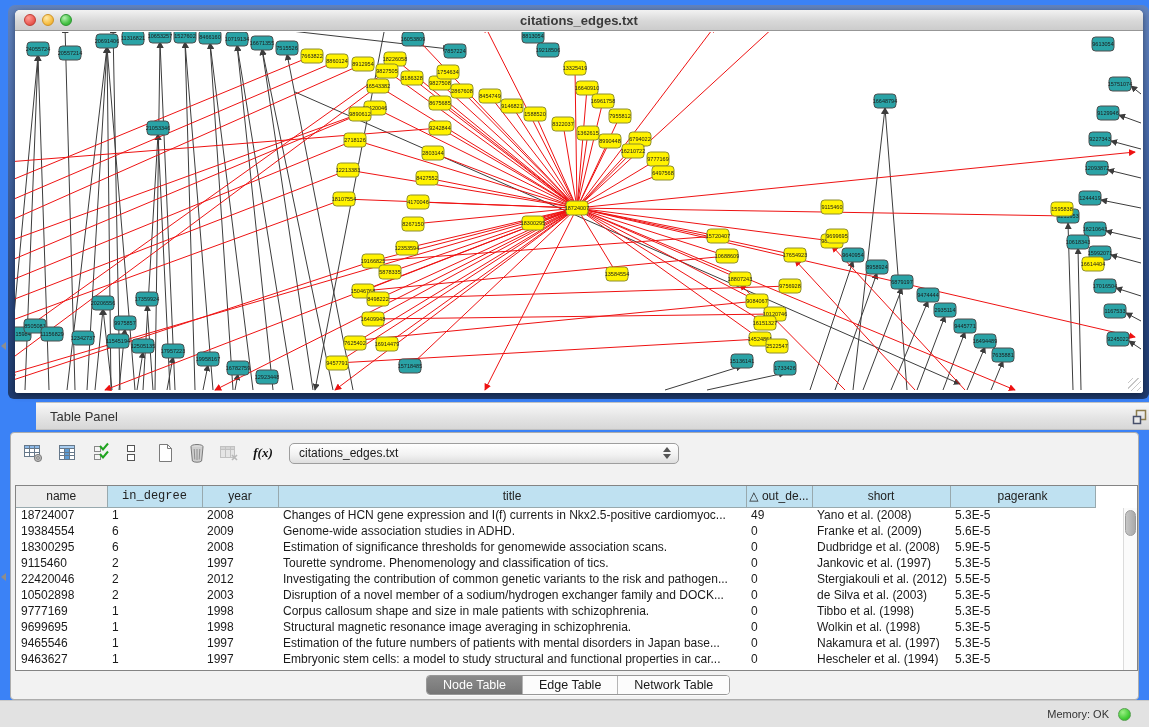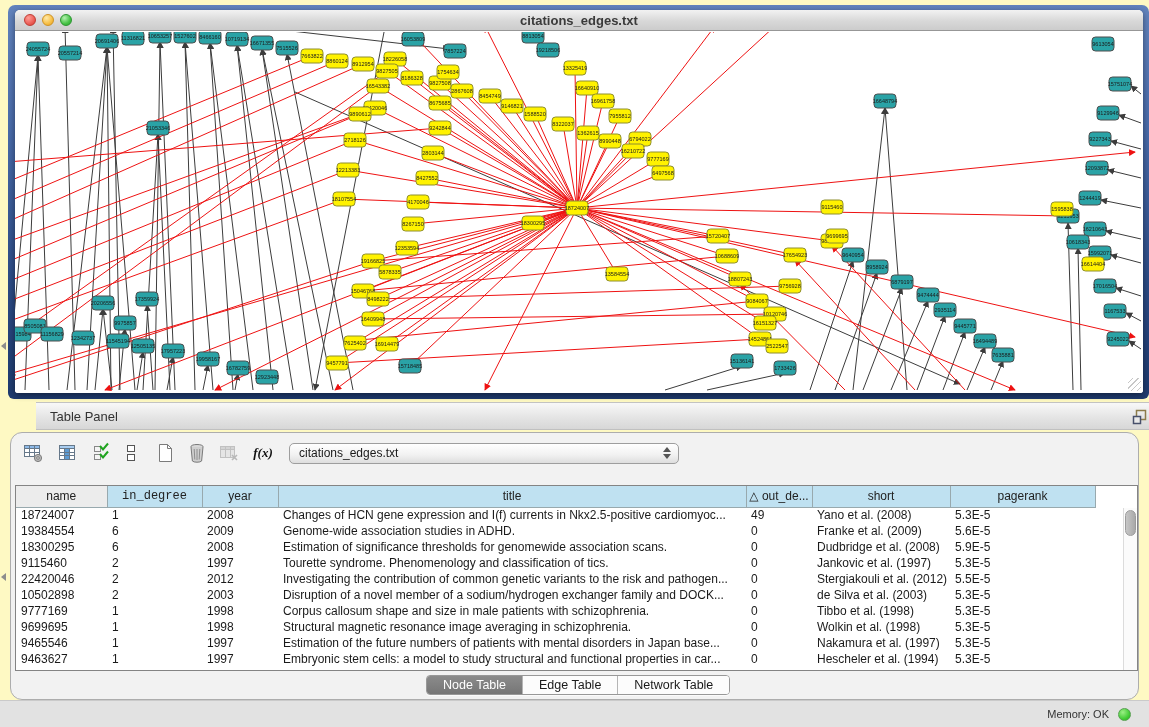--- a/index.html
+++ b/index.html
@@ -1,17 +1,17 @@
 <!DOCTYPE html>
 <html><head>
 <meta charset="utf-8">
 <style>
   * { margin:0; padding:0; box-sizing:border-box; }
   body { font-family:"Liberation Sans", sans-serif; background:#e5e5e5; }
-  #app { position:relative; width:1149px; height:727px; background:#fef9c3; overflow:hidden; }
+  #app { position:relative; width:1149px; height:727px; background:#3b82f6; overflow:hidden; }
 
   
   .net-frame { position:absolute; left:8px; top:5px; width:1141px; height:394px;
     background:linear-gradient(180deg,#6283bd 0%,#4a6cab 30%,#2c4b85 70%,#1e3a6e 100%);
     border-radius:7px 7px 6px 6px; }
   .mac-window { position:absolute; left:7px; top:5px; width:1128px; height:383px;
     background:#fff; border-radius:5px 5px 3px 3px; box-shadow:0 2px 6px rgba(0,0,0,.45); }
   .titlebar { position:relative; height:21px; border-radius:5px 5px 0 0;
     background:linear-gradient(180deg,#f2f2f2,#d8d8d8 55%,#cccccc);
     border-bottom:1px solid #979797; }
@@ -33,21 +33,21 @@
 
   
   .panel-header { position:absolute; left:0; top:402px; width:1149px; height:28px;
     background:linear-gradient(180deg,#f8f8f8,#e3e3e3 60%,#d7d7d7);
     border-top:1px solid #c2c2c2; border-bottom:1px solid #c0c0c0;margin-left:36px; }
   .panel-header .ph-title { position:absolute; left:14px; top:0; line-height:27px; font-size:13px; color:#333; }
   .ph-icons { position:absolute; right:12px; top:5px; display:flex; gap:12px; align-items:center; }
   .close-x { font-size:15px; font-weight:bold; color:#222; line-height:17px; cursor:default; }
 
   .panel-body { position:absolute; left:10px; top:432px; width:1129px; height:268px;
-    background:#f2f2f2; border:1px solid #adadad; border-radius:12px; }
+    background:#f2f2f2; border:1px solid #adadad; border-radius:4px; }
 
   
   .toolbar { position:absolute; left:0; top:8px; width:100%; height:28px; }
   .tbtn { position:absolute; top:0; width:24px; height:24px; display:flex; align-items:center; justify-content:center; }
   .fnx { font-family:"Liberation Serif", serif; font-style:italic; font-weight:bold; font-size:13px; color:#111; }
   .combo { position:absolute; left:278px; top:2px; width:390px; height:21px;
     background:linear-gradient(180deg,#ffffff,#f2f2f2 55%,#dedede);
     border:1px solid #9e9e9e; border-radius:5px; }
   .combo .val { position:absolute; left:9px; top:0; line-height:19px; font-size:12px; color:#1a1a1a; }
   .combo .arrows { position:absolute; right:7px; top:3px; display:flex; flex-direction:column; gap:2px; }

